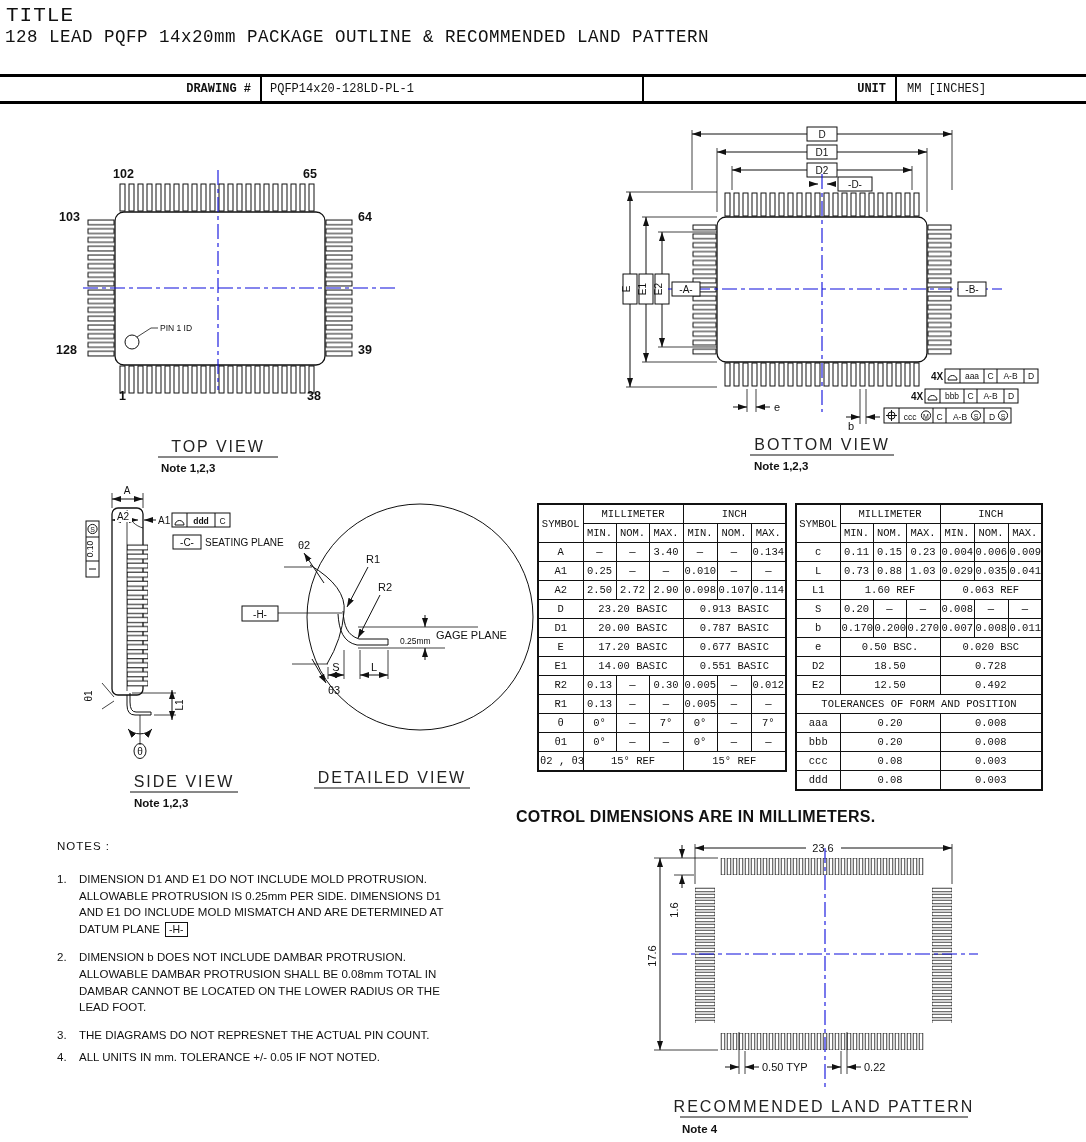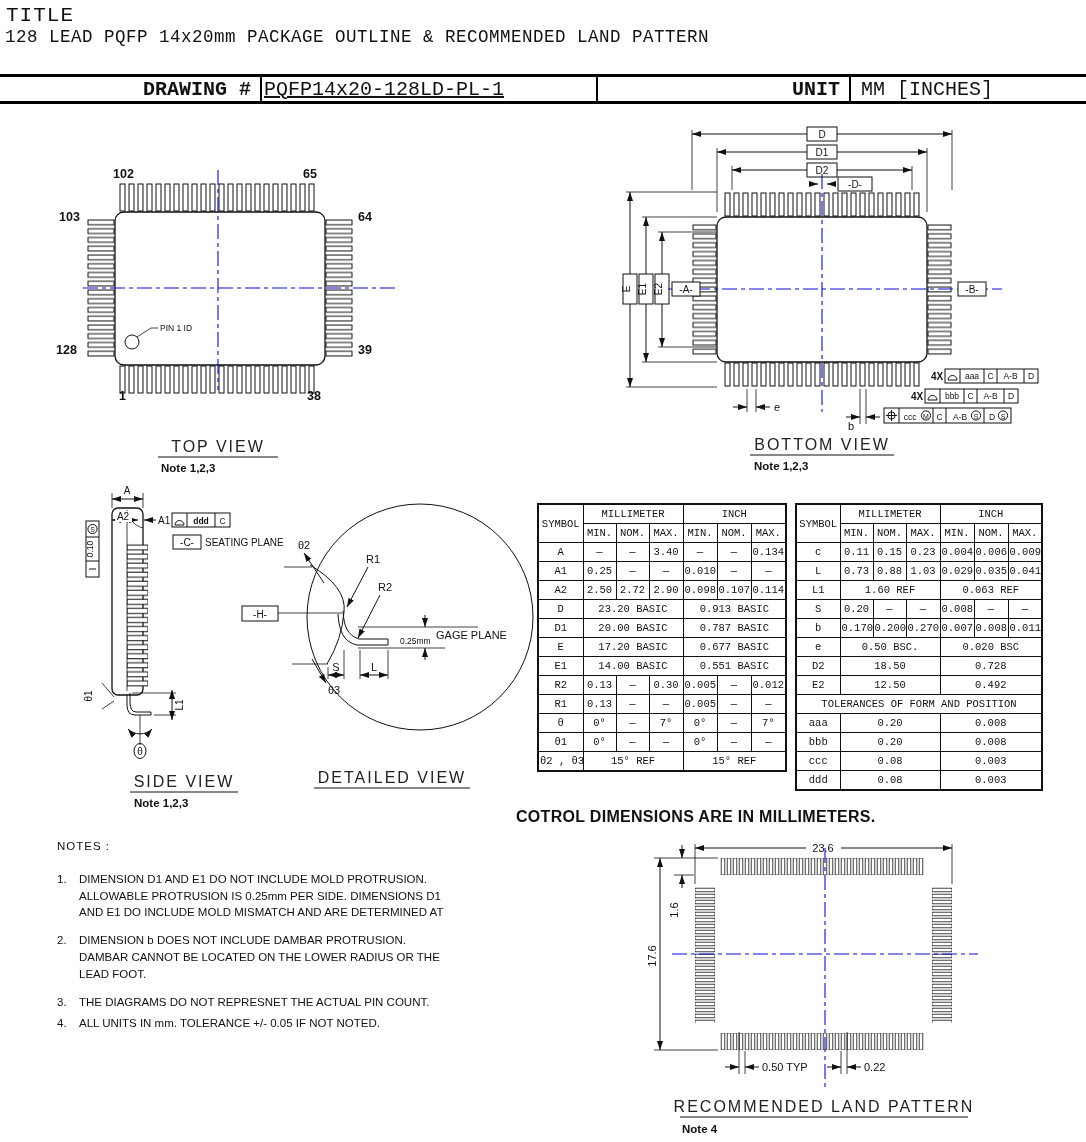--- a/index.html
+++ b/index.html
@@ -2,24 +2,24 @@
 <html><head>
 <meta charset="utf-8">
 <style>
   html,body{margin:0;padding:0;background:#fff;}
   .sheet{position:relative;width:1086px;height:1142px;background:#fff;color:#111;
          font-family:"Liberation Sans",sans-serif;overflow:hidden;}
   .mono{font-family:"Liberation Mono","DejaVu Sans Mono",monospace;}
   .title-label{position:absolute;left:6px;top:4px;font-weight:normal;font-size:21px;letter-spacing:1px;}
   .doc-title{position:absolute;left:5px;top:27px;font-size:17.5px;letter-spacing:.5px;white-space:nowrap;}
   .bar{position:absolute;left:0;top:74px;width:1086px;height:30px;border-top:3px solid #000;
-       border-bottom:3px solid #000;display:flex;align-items:stretch;font-size:20px;box-sizing:border-box;}
+       border-bottom:3px solid #000;display:flex;align-items:stretch;font-size:12px;box-sizing:border-box;}
   .bar>div{display:flex;align-items:center;box-sizing:border-box;}
   .bar .c1{width:262px;justify-content:flex-end;padding-right:9px;font-weight:bold;border-right:2px solid #000;}
-  .bar .c2{width:336px;padding-left:2px;border-right:2px solid #000;text-decoration:underline;}
+  .bar .c2{width:382px;padding-left:8px;border-right:2px solid #000;}
   .bar .c3{width:253px;justify-content:flex-end;padding-right:9px;font-weight:bold;border-right:2px solid #000;}
   .bar .c4{flex:1;padding-left:10px;}
   .abs{position:absolute;}
   svg text{font-family:"Liberation Sans",sans-serif;fill:#111;}
   svg .ln{stroke:#111;fill:none;stroke-width:1;}
   svg .thk{stroke:#111;fill:#fff;stroke-width:1.3;}
   svg .thin{stroke:#111;fill:none;stroke-width:.8;}
   svg .cl{stroke:#0c0cdc;fill:none;stroke-width:1.1;stroke-dasharray:15 4 4 4;}
   svg .box{fill:#fff;stroke:#111;stroke-width:1;}
   svg .t8{font-size:8.5px;}
@@ -546,26 +546,28 @@
   <div class="ctrl-note">COTROL DIMENSIONS ARE IN MILLIMETERS.</div>
 
   <div class="notes">
     <div class="notes-heading">NOTES :</div>
     <div class="note-item">
       <span class="note-num">1.</span>
       <div>
         <div>DIMENSION D1 AND E1 DO NOT INCLUDE MOLD PROTRUSION.</div>
         <div>ALLOWABLE PROTRUSION IS 0.25mm PER SIDE. DIMENSIONS D1</div>
         <div>AND E1 DO INCLUDE MOLD MISMATCH AND ARE DETERMINED AT</div>
+        <div><span>DATUM PLANE</span><span class="datum-box">-H-</span></div>
       </div>
     </div>
     <div class="note-item">
       <span class="note-num">2.</span>
       <div>
         <div>DIMENSION b DOES NOT INCLUDE DAMBAR PROTRUSION.</div>
+        <div>ALLOWABLE DAMBAR PROTRUSION SHALL BE 0.08mm TOTAL IN</div>
         <div>DAMBAR CANNOT BE LOCATED ON THE LOWER RADIUS OR THE</div>
         <div>LEAD FOOT.</div>
       </div>
     </div>
     <div class="note-item tight">
       <span class="note-num">3.</span>
       <div>
           <div>THE DIAGRAMS DO NOT REPRESNET THE ACTUAL PIN COUNT.</div>
         </div>
     </div>

